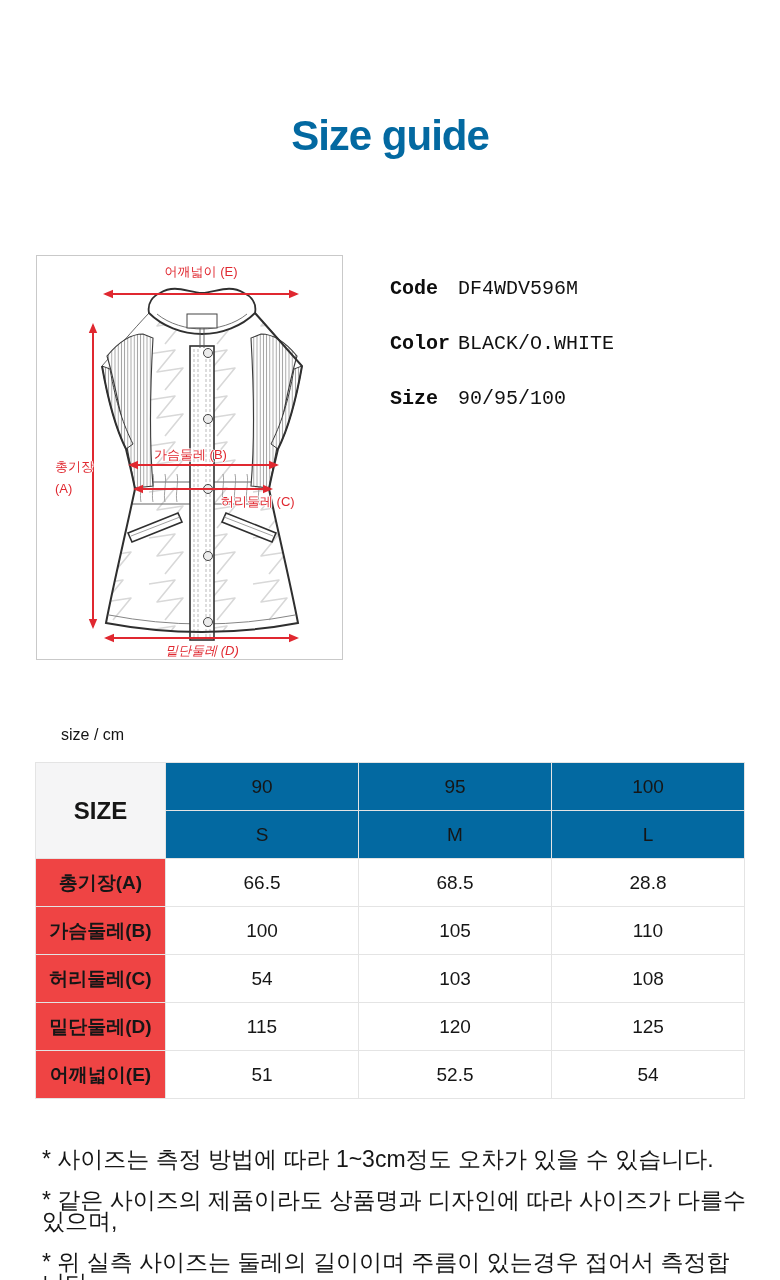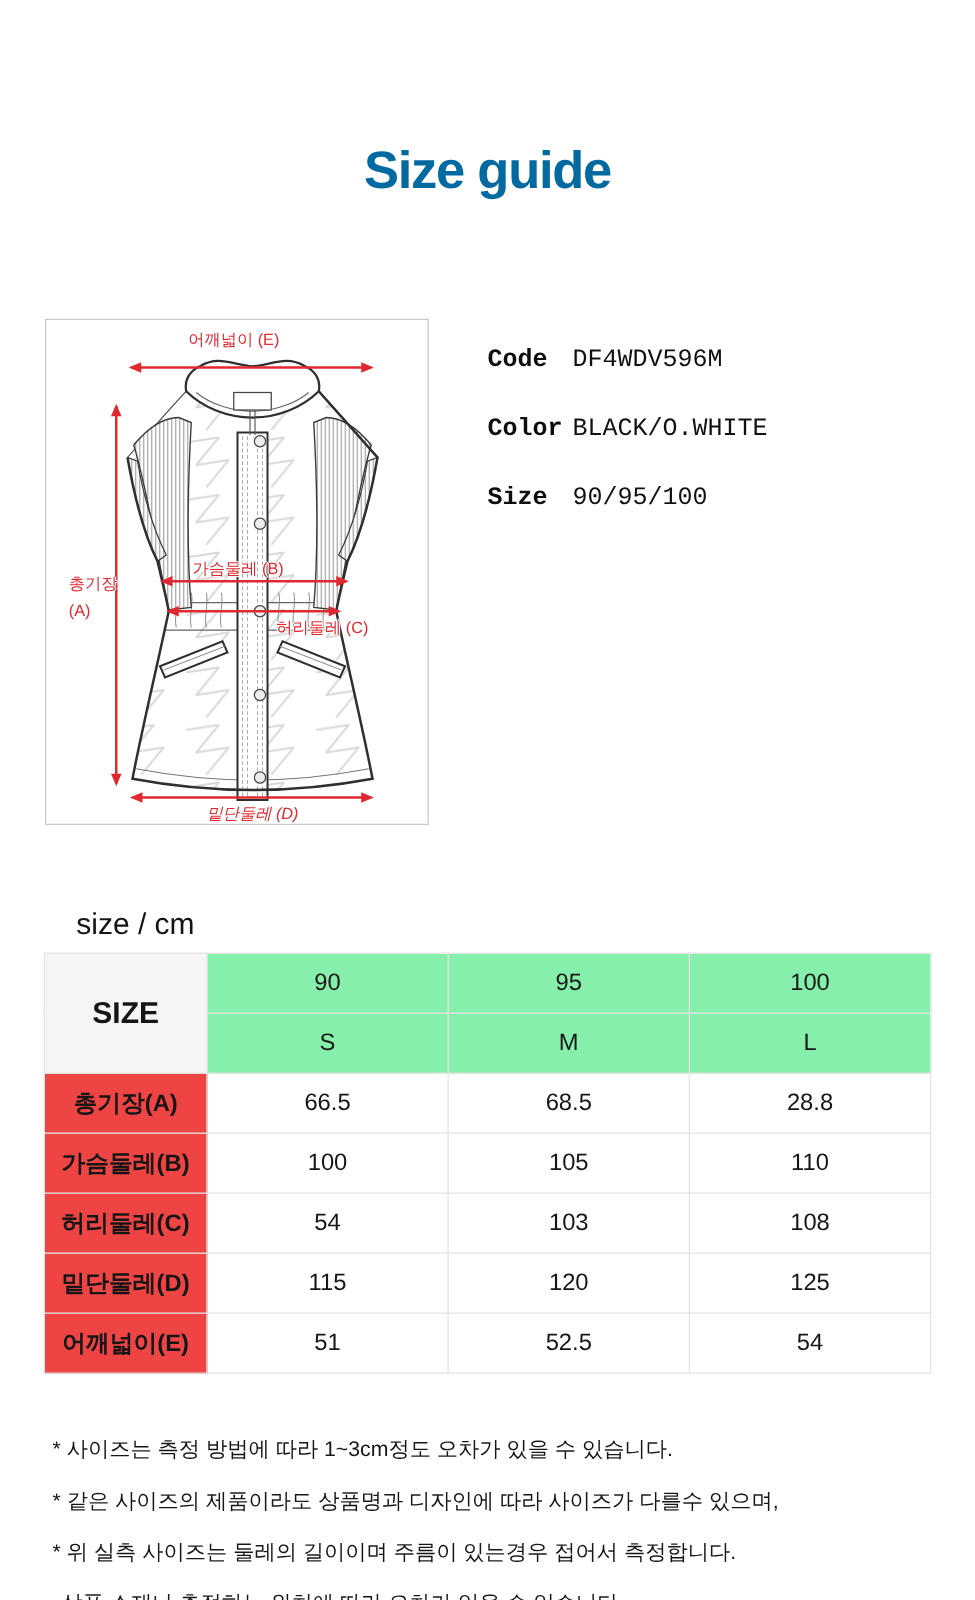--- a/index.html
+++ b/index.html
@@ -15,47 +15,47 @@
   
   .diagram-box{
     position:absolute;left:36px;top:255px;width:307px;height:405px;
     border:1px solid #c9c9c9;background:#fff;box-sizing:border-box;
   }
   .diagram-box svg{position:absolute;left:0;top:0;}
   .m-label{
     position:absolute;color:#e02830;font-size:13px;line-height:16px;white-space:nowrap;
     text-shadow:1px 0 0 #fff,-1px 0 0 #fff,0 1px 0 #fff,0 -1px 0 #fff,0 0 2px #fff;
   }
-  .lbl-shoulder{left:52px;top:8px;width:196px;text-align:center;}
+  .lbl-shoulder{left:66px;top:8px;width:196px;text-align:center;}
   .lbl-length{left:18px;top:200px;line-height:22px;}
   .lbl-chest{left:117px;top:191px;}
   .lbl-waist{left:184px;top:238px;}
   .lbl-hem{left:67px;top:387px;width:196px;text-align:center;font-style:italic;}
   
   .info{position:absolute;left:390px;top:278px;font-family:Liberation Mono, monospace;}
   .info-row{margin-bottom:33px;font-size:20px;line-height:22px;}
   .info-label{display:inline-block;width:68px;font-weight:700;color:#0d0d0d;}
   .info-value{color:#111;}
   
-  .unit-label{position:absolute;left:61px;top:726px;font-size:24px;color:#141414;}
+  .unit-label{position:absolute;left:61px;top:726px;font-size:16px;color:#141414;}
   .size-table{
     position:absolute;left:35px;top:762px;width:710px;
     border-collapse:collapse;table-layout:fixed;
   }
   .size-table th,.size-table td{
     border:1px solid #e4e4e4;text-align:center;vertical-align:middle;
     height:47px;padding:0;font-weight:400;font-size:19px;color:#161616;
   }
   .size-table col.c0{width:130px;}
   .size-table th.corner{font-size:24px;font-weight:700;background:#f5f5f6;}
-  .size-table td.hcell{background:#86efac;}
+  .size-table td.hcell{background:#0369a1;}
   .size-table th.rowlab{font-weight:700;background:#ef4444;}
   
   .footnotes{position:absolute;left:42px;top:1149px;width:710px;}
-  .footnote{font-size:17px;line-height:21px;margin-bottom:20px;color:#161616;}
+  .footnote{font-size:23px;line-height:21px;margin-bottom:20px;color:#161616;}
   .footnote.cont{padding-left:7px;}
 </style>
 </head>
 <body>
 
 <div class="page-title">Size guide</div>
 
 <div class="diagram-box">
   <svg width="307" height="405" viewBox="0 0 307 405">
     <defs>

